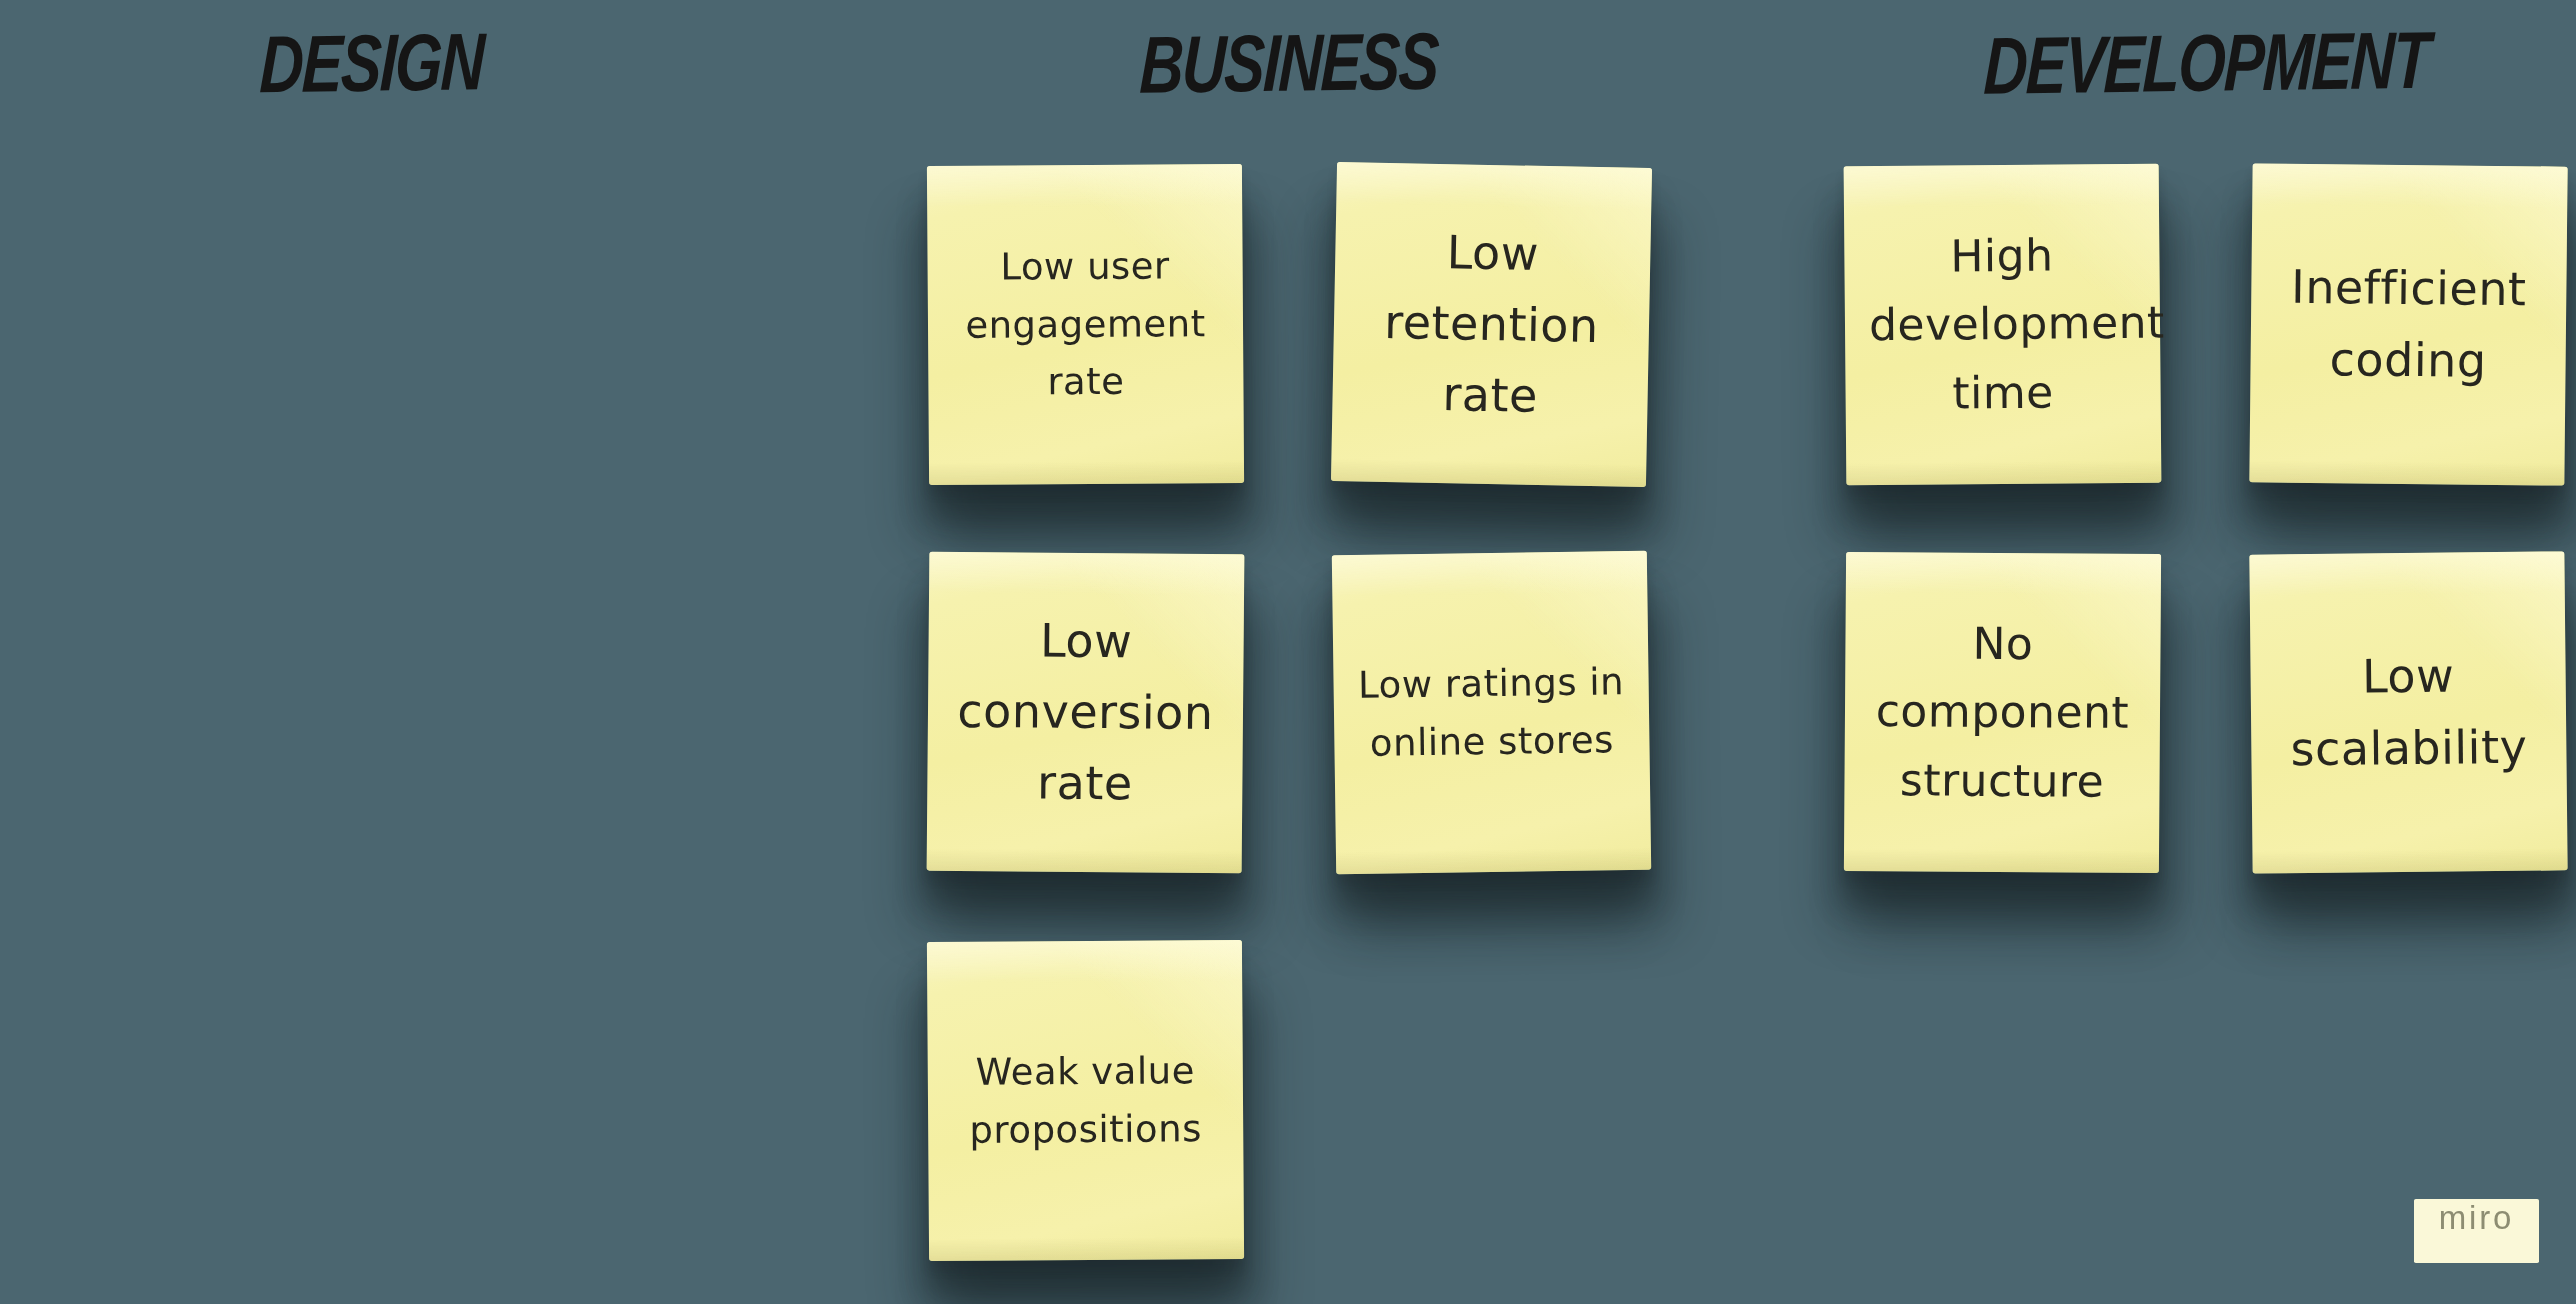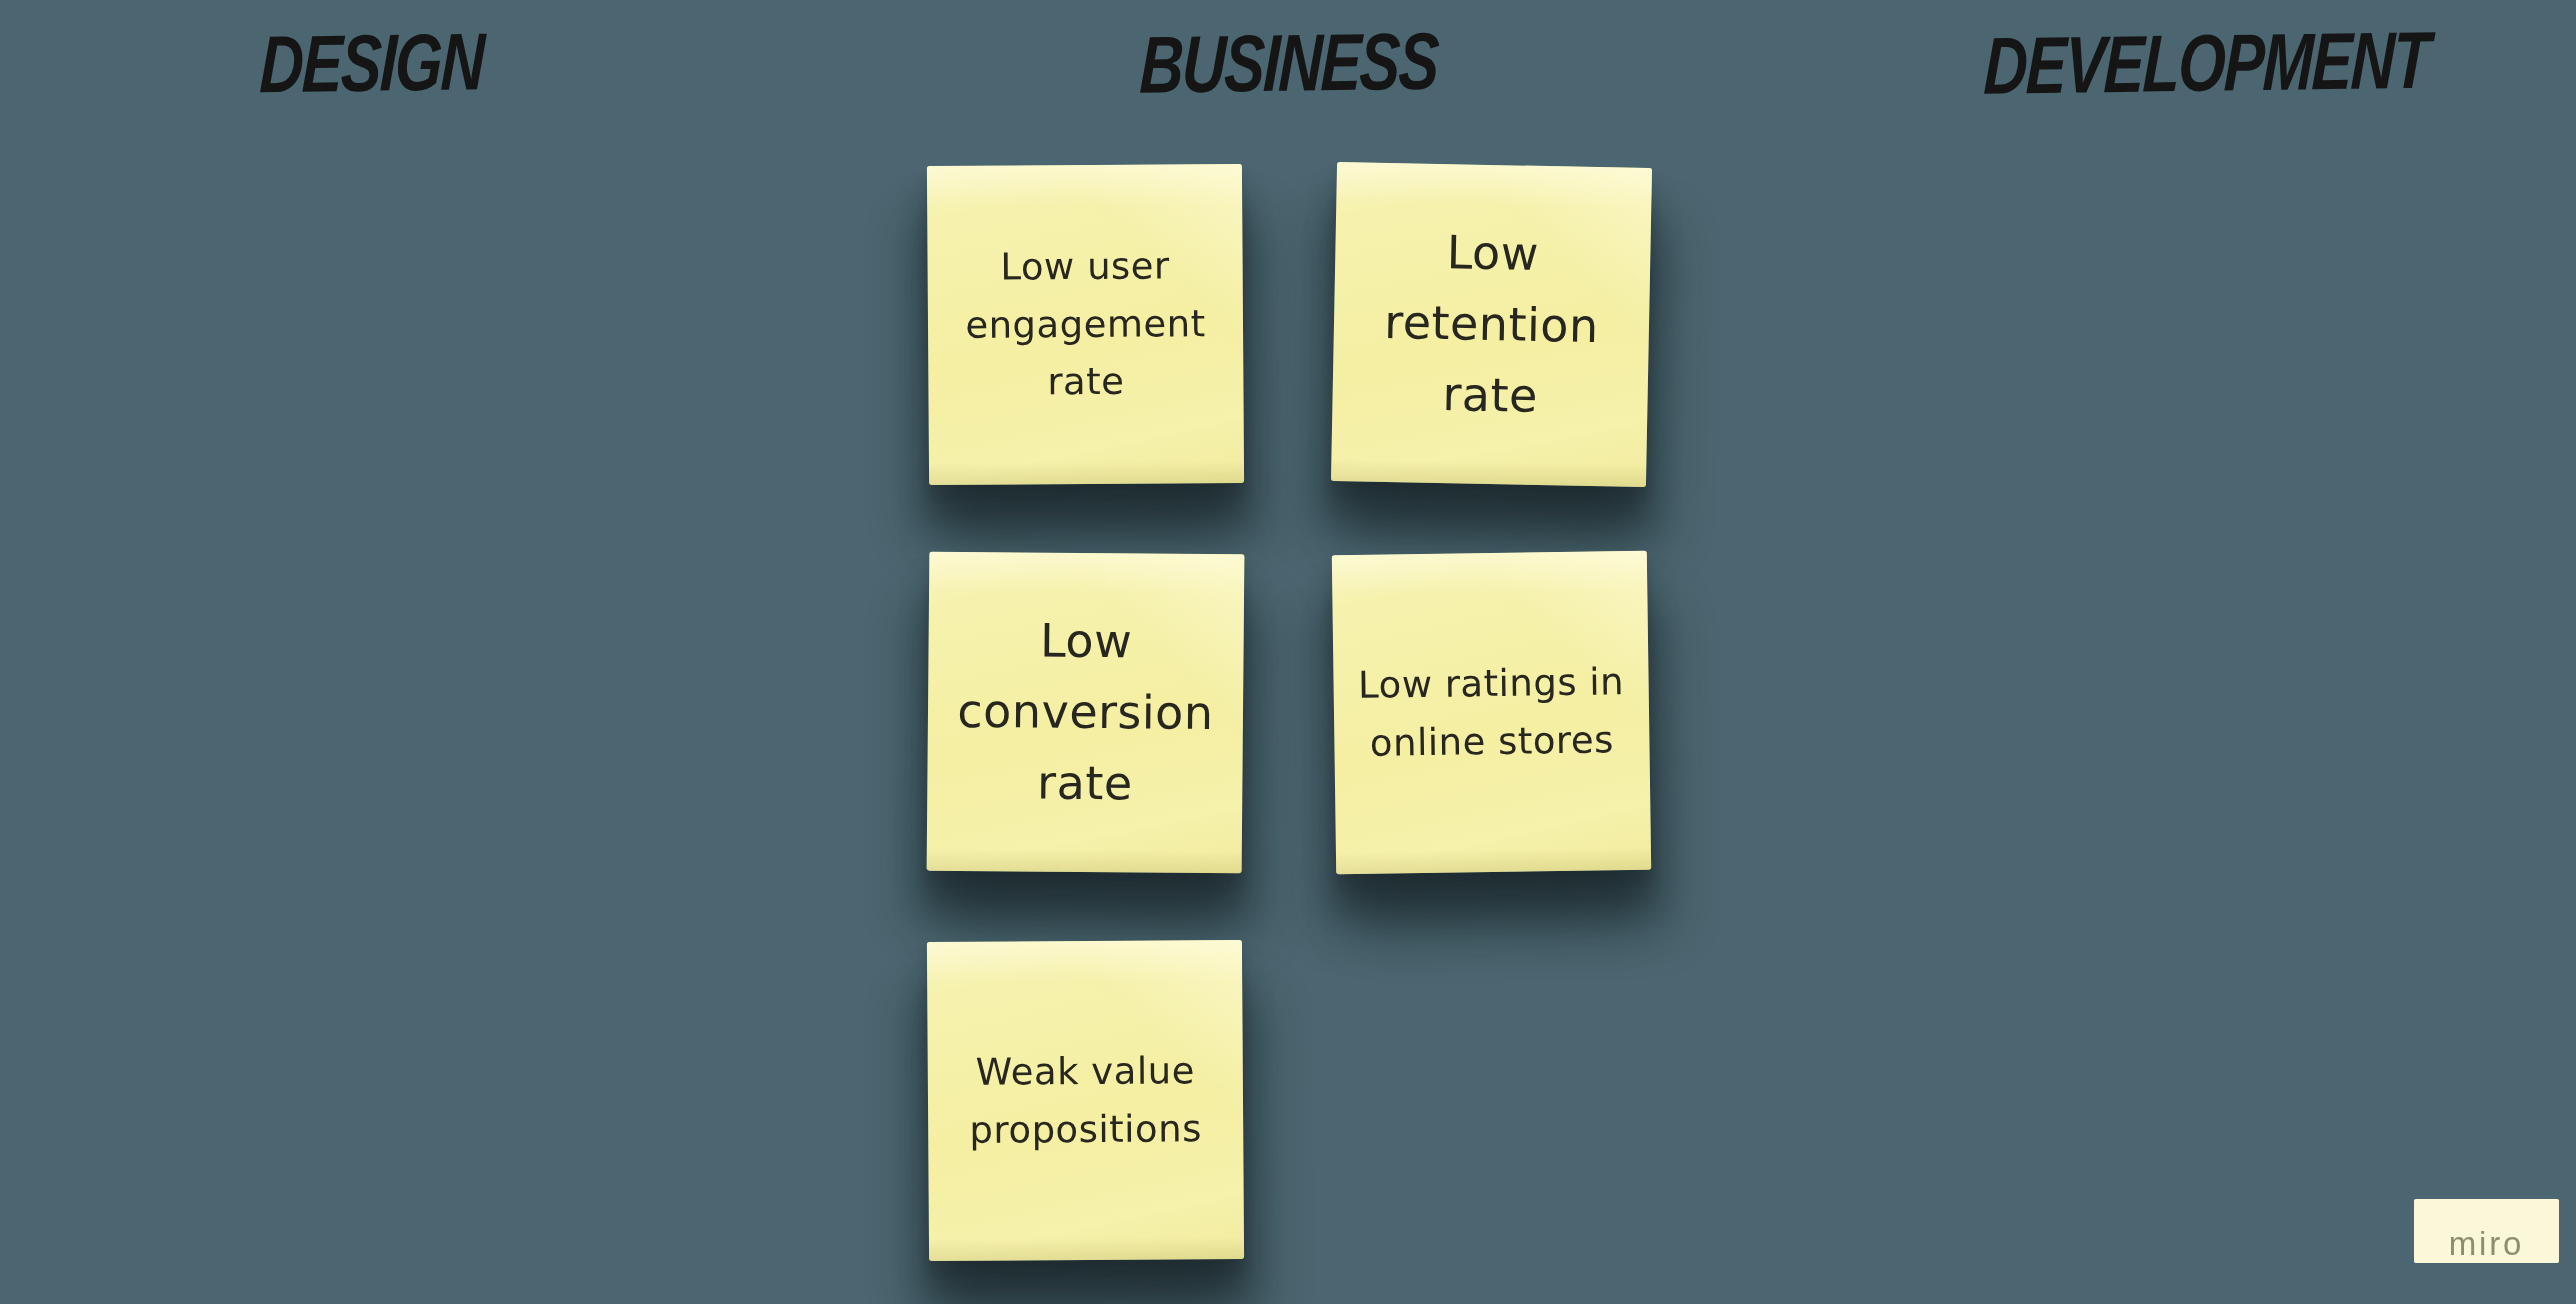--- a/index.html
+++ b/index.html
@@ -97,26 +97,26 @@
     line-height: 1.55;
     letter-spacing: 0.5px;
     width: 100%;
     font-family: "DejaVu Sans", sans-serif;
   }
 
   .watermark {
     position: absolute;
     left: 2414px;
     top: 1199px;
-    width: 145px;
+    width: 125px;
     height: 64px;
     background: var(--wm-bg, #FAF8D8);
     border-radius: 1.8px;
     display: flex;
-    align-items: flex-end;
+    align-items: flex-start;
     justify-content: center;
   }
   .watermark span {
     font-family: "Liberation Sans", sans-serif;
     font-size: 33px;
     font-weight: 400;
     letter-spacing: 2.8px;
     color: var(--wm-text, #8D8D72);
   }
 </style>
@@ -151,20 +151,34 @@
         <div class="note" style="transform: rotate(-0.4deg);">
           <div class="note-text" style="font-size: 37px;">Weak value propositions</div>
         </div>
       </div>
   </div>
 
   <div class="column col-2">
     <div class="column-header">
       <span>DEVELOPMENT</span>
     </div>
+    <div class="notes">
+        <div class="note" style="transform: rotate(-0.5deg);">
+          <div class="note-text" style="font-size: 44px;">High development time</div>
+        </div>
+        <div class="note" style="transform: rotate(0.6deg);">
+          <div class="note-text" style="font-size: 46px;">Inefficient coding</div>
+        </div>
+        <div class="note" style="transform: rotate(0.4deg);">
+          <div class="note-text" style="font-size: 44px;">No component structure</div>
+        </div>
+        <div class="note" style="transform: rotate(-0.6deg);">
+          <div class="note-text" style="font-size: 46px;">Low scalability</div>
+        </div>
+      </div>
   </div>
 
   <div class="watermark">
     <span>miro</span>
   </div>
 
 </div>
 
 
 </body></html>

